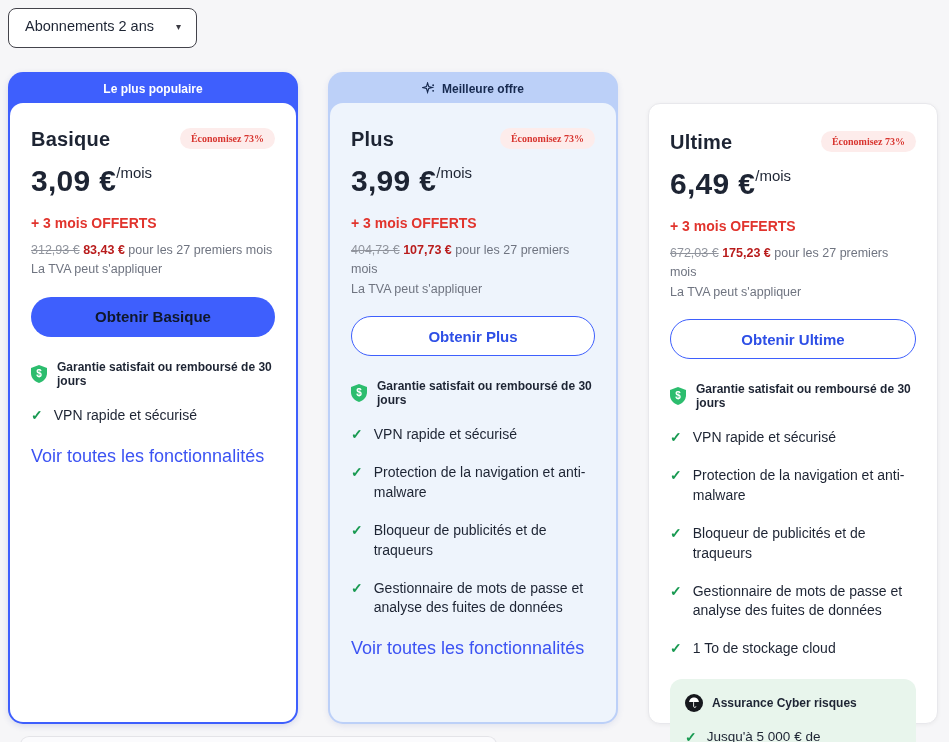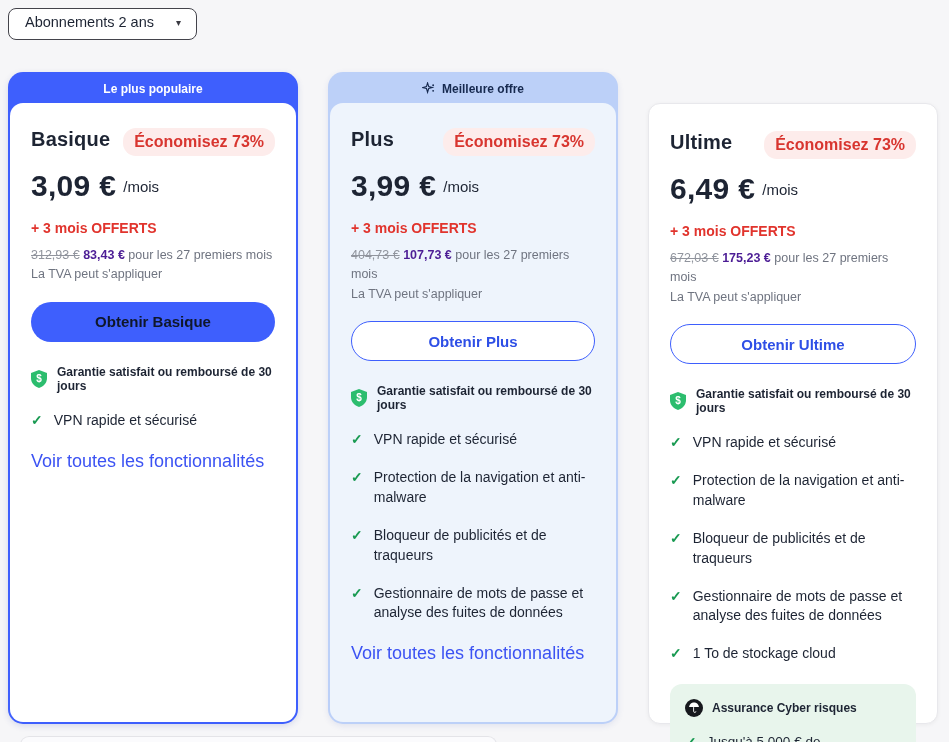--- a/index.html
+++ b/index.html
@@ -7,21 +7,21 @@
   body {
     background:#f6f6f8;
     font-family:"Liberation Sans", sans-serif;
     position:relative;
     overflow:hidden;
     color:#1d2433;
   }
   
   .filter-btn {
     position:absolute; left:8px; top:8px;
-    width:189px; height:32px;
+    width:189px; height:40px;
     background:#fff;
     border:1px solid #43434b;
     border-radius:8px;
     display:flex; align-items:center; justify-content:space-between;
     padding:0 15px 4px 16px;
     font-size:14.5px; color:#1d2433;
     cursor:pointer;
   }
   .filter-caret { font-size:10px; color:#3a3a42; }
 
@@ -50,30 +50,30 @@
     background:#ffffff;
     border:1px solid #e8e8ec; border-radius:12px;
     padding:27px 21px 20px;
     box-shadow:0 1px 4px rgba(0,0,0,.05);
   }
 
   .head-row { display:flex; justify-content:space-between; align-items:flex-start; }
   .plan-name { font-size:20px; font-weight:bold; letter-spacing:.2px; }
   .badge {
     background:#fdeceb; color:#d8352f;
-    font-size:16px; font-weight:bold;
-    padding:5px 11px; border-radius:13px; white-space:nowrap;
-  }
-  .price-row { margin-top:13px; display:flex; align-items:center; gap:7px; }
+    font-size:10px; font-weight:bold;
+    padding:5px 11px; border-radius:13px; white-space:nowrap;font-family:Liberation Serif, serif;
+  }
+  .price-row { margin-top:13px; display:flex; align-items:flex-start; }
   .price { font-size:30px; font-weight:bold; letter-spacing:.3px; }
   .per-month { font-size:15px; color:#1d2433; }
   .offer { margin-top:17px; color:#e1342d; font-weight:bold; font-size:14px; }
   .totals { margin-top:10px; font-size:12.5px; color:#6f7480; line-height:1.55; }
   .old-price { text-decoration:line-through; color:#90949d; }
-  .new-price { color:#4c1d95; font-weight:bold; }
+  .new-price { color:#b91c1c; font-weight:bold; }
 
   .cta {
     margin-top:17px; width:100%; height:40px;
     border-radius:22px;
     font-family:"Liberation Sans", sans-serif;
     font-size:15px; font-weight:bold;
     display:flex; align-items:center; justify-content:center;
     cursor:pointer;
   }
   .cta.solid { background:#3e5ffd; color:#0f172a; border:none; }

